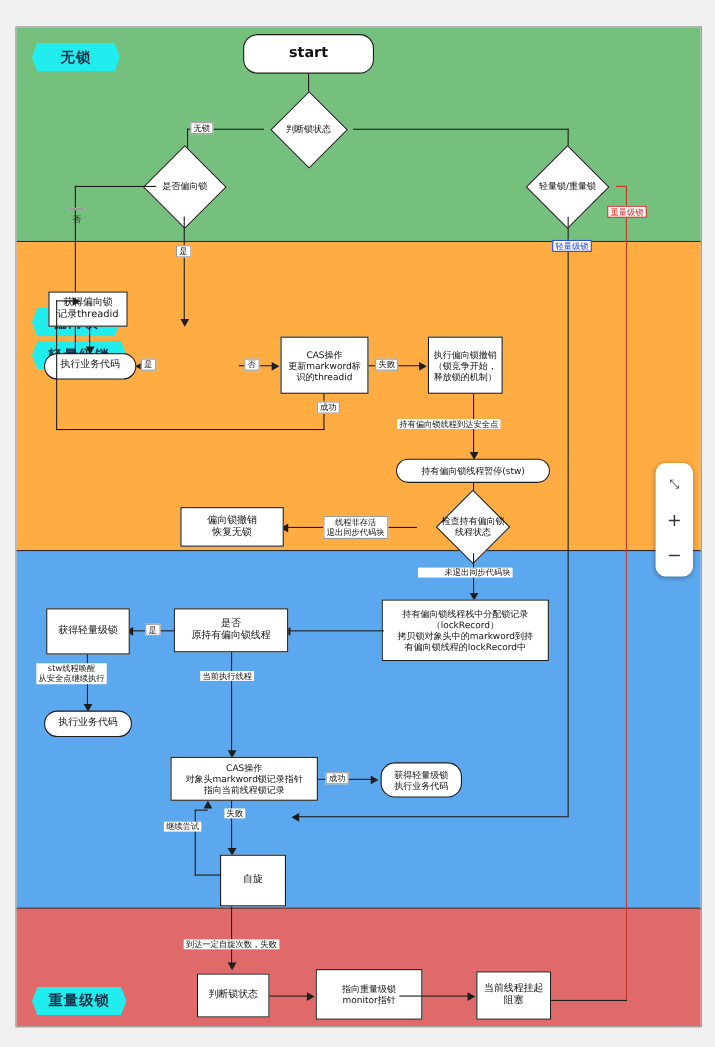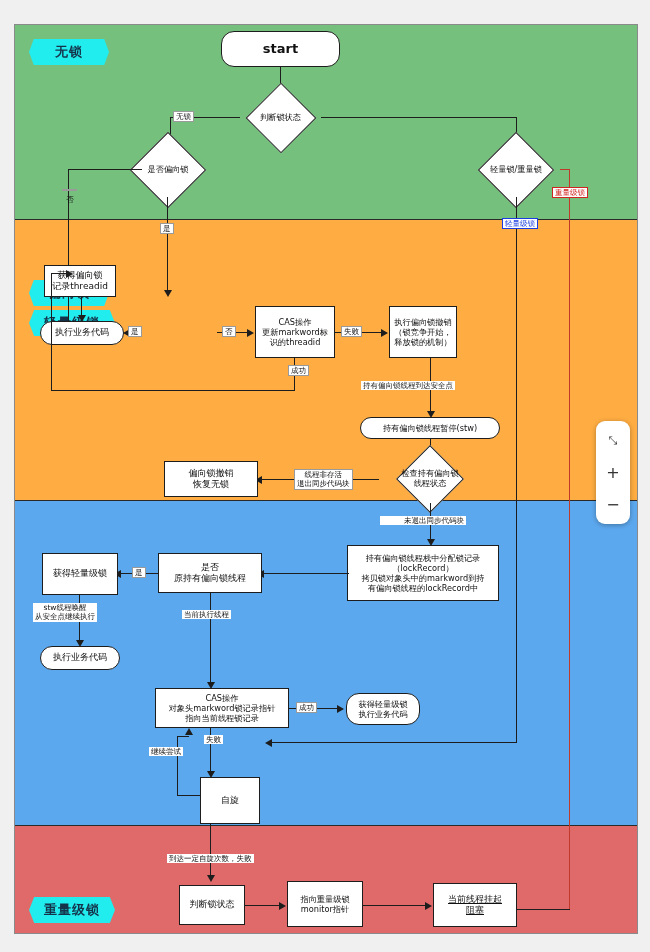--- a/index.html
+++ b/index.html
@@ -242,27 +242,27 @@
 
     <div class="ln lnv" style="left:195px;top:799px;height:56px;"></div>
     <div class="arw down" style="left:191.5px;top:850px;"></div>
     <div class="elab plain" style="left:152px;top:809px;margin-top:20px;">到达一定自旋次数，失败</div>
 
     <div class="node" style="left:164px;top:860px;width:66px;height:40px;">判断锁状态</div>
 
     <div class="ln lnh" style="left:230px;top:880px;width:38px;"></div>
     <div class="arw right" style="left:264px;top:876.5px;"></div>
 
-    <div class="node sm" style="left:272px;top:856px;width:76px;height:46px;white-space:pre-line;">指向重量级锁
+    <div class="node sm" style="left:272px;top:856px;width:97px;height:46px;white-space:pre-line;">指向重量级锁
 monitor指针</div>
 
     <div class="ln lnh" style="left:348px;top:880px;width:66px;"></div>
     <div class="arw right" style="left:410px;top:876.5px;"></div>
 
-    <div class="node" style="left:418px;top:858px;width:84px;height:44px;white-space:pre-line;text-decoration:underline;">当前线程挂起
+    <div class="node" style="left:418px;top:858px;width:68px;height:44px;white-space:pre-line;">当前线程挂起
 阻塞</div>
 
   </div>
 
   <div id="zoompanel">
     <div class="fit">⤡</div>
     <div>+</div>
     <div>−</div>
   </div>
 </div>

